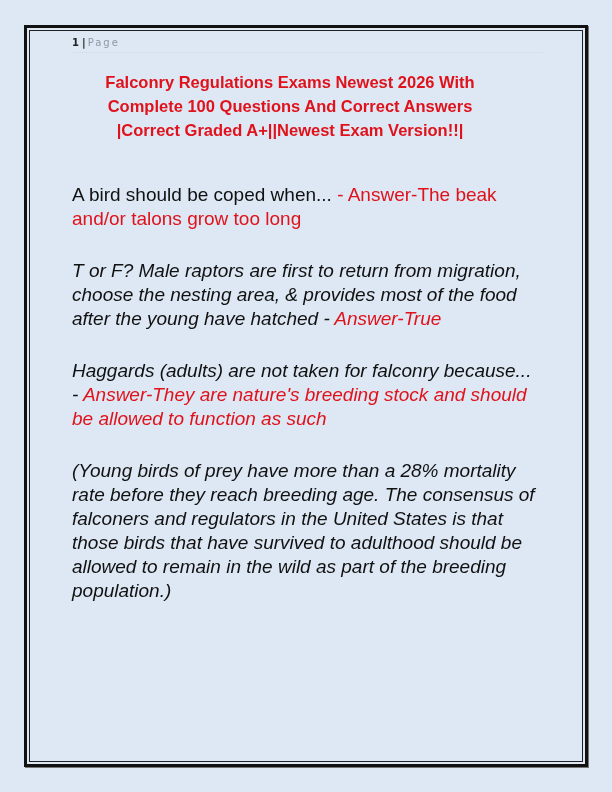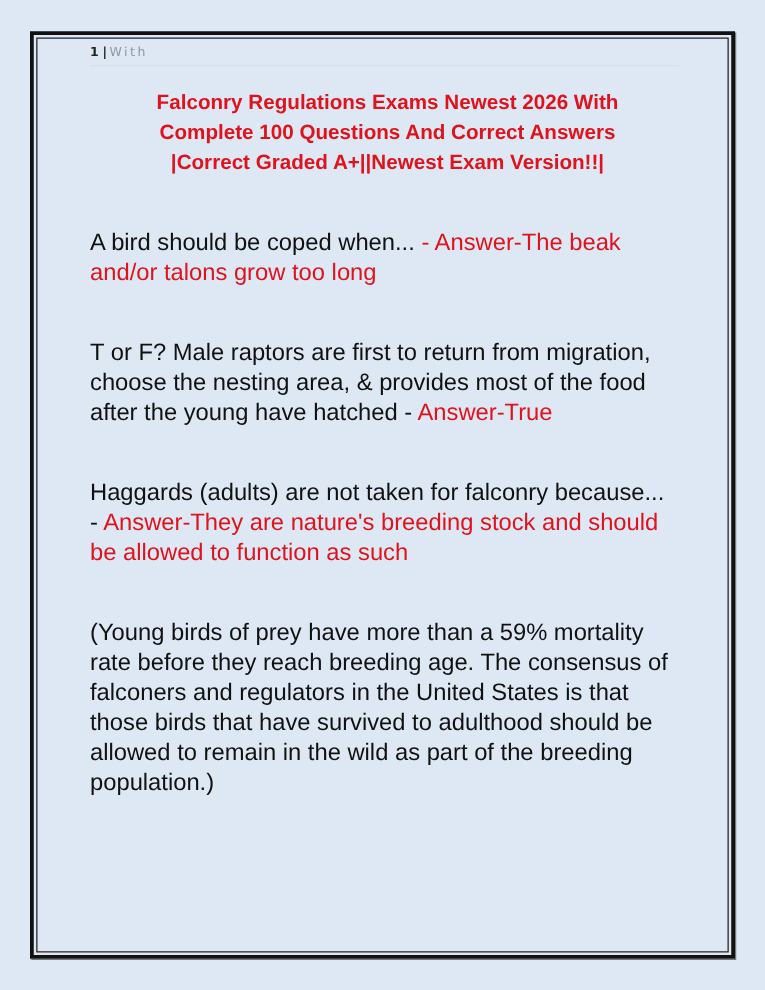--- a/index.html
+++ b/index.html
@@ -51,21 +51,21 @@
       color: #222;
       font-weight: bold;
       margin: 0 2px 0 3px;
     }
     .header .pg {
       letter-spacing: 2px;
       color: #8e98a3;
     }
     .title {
       position: absolute;
-      left: 76px;
+      left: 56px;
       top: 70px;
       width: 468px;
       text-align: center;
       color: #e0121b;
       font-weight: bold;
       font-size: 16.5px;
       line-height: 24px;
     }
     .content {
       position: absolute;
@@ -73,49 +73,50 @@
       top: 183px;
       width: 470px;
       font-size: 19px;
       line-height: 24px;
       color: #111;
     }
     .qa {
       margin: 0;
     }
     .qa + .qa {
-      margin-top: 40px;
+      margin-top: 28px;
+      font-style: italic;
     }
     .answer {
       color: #e0121b;
     }
   </style>
 </head>
 <body>
 
 <div class="page-border-outer">
   <div class="page-border-inner"></div>
 </div>
 
 <div class="header">
-  <span class="num">1</span><span class="sep">|</span><span class="pg">With</span>
+  <span class="num">1</span><span class="sep">|</span><span class="pg">Page</span>
 </div>
 
 <div class="title">
   <div>Falconry Regulations Exams Newest 2026 With</div>
   <div>Complete 100 Questions And Correct Answers</div>
   <div>|Correct Graded A+||Newest Exam Version!!|</div>
 </div>
 
 <div class="content">
   <p class="qa">
     <span>A bird should be coped when... </span><span class="answer">- Answer-The beak and/or talons grow too long</span>
   </p>
   <p class="qa">
     <span>T or F? Male raptors are first to return from migration, choose the nesting area, &amp; provides most of the food after the young have hatched - </span><span class="answer">Answer-True</span>
   </p>
   <p class="qa">
     <span>Haggards (adults) are not taken for falconry because... - </span><span class="answer">Answer-They are nature's breeding stock and should be allowed to function as such</span>
   </p>
   <p class="qa">
-    <span>(Young birds of prey have more than a 59% mortality rate before they reach breeding age. The consensus of falconers and regulators in the United States is that those birds that have survived to adulthood should be allowed to remain in the wild as part of the breeding population.)</span>
+    <span>(Young birds of prey have more than a 28% mortality rate before they reach breeding age. The consensus of falconers and regulators in the United States is that those birds that have survived to adulthood should be allowed to remain in the wild as part of the breeding population.)</span>
   </p>
 </div>
 
 </body></html>

